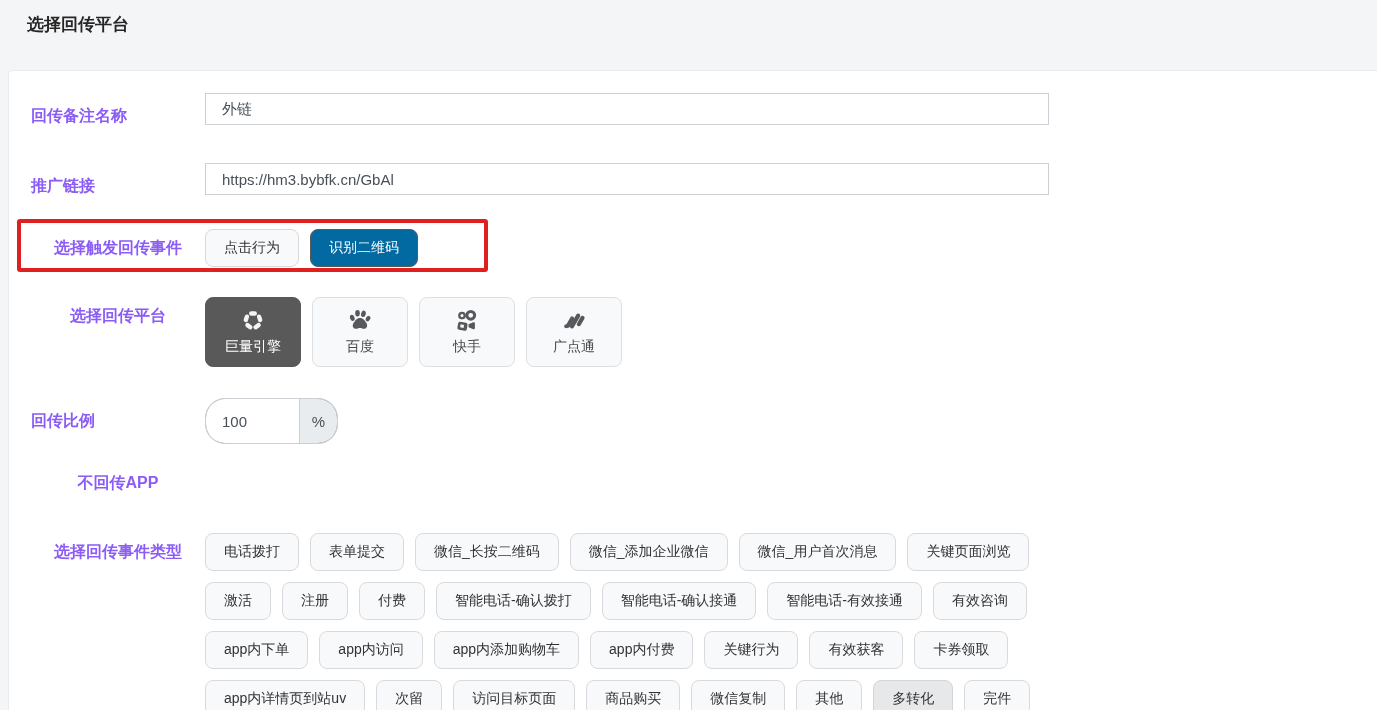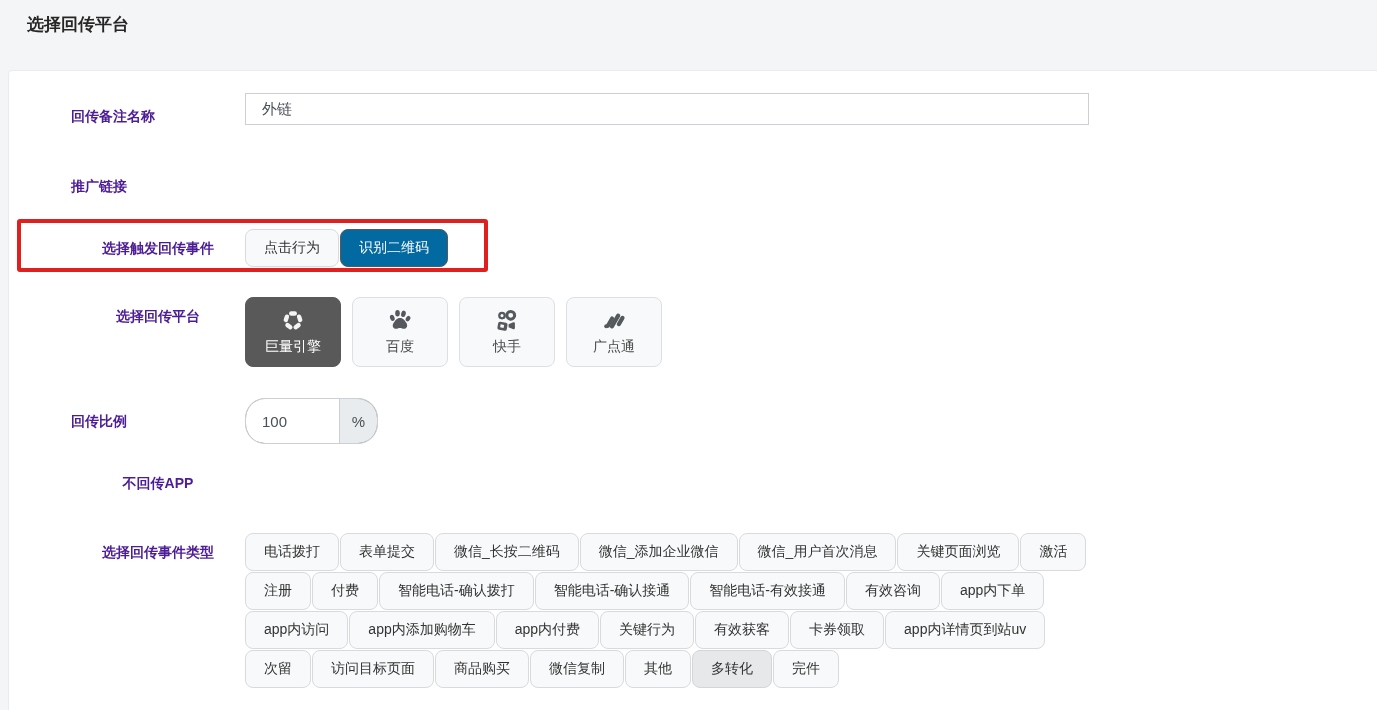--- a/index.html
+++ b/index.html
@@ -13,34 +13,34 @@
   .header { height: 70px; padding: 13px 0 0 27px; }
   .page-title { margin: 0; font-size: 17px; font-weight: bold; color: #262626; }
 
   .card {
     position: absolute; left: 8px; top: 70px; width: 1372px; height: 648px;
     background: #ffffff; border: 1px solid #e9ebee; border-radius: 4px;
     padding: 22px 0 0 22px;
   }
 
   .form-row { display: flex; align-items: flex-start; position: relative; margin-bottom: 24px; }
-  .row-label { width: 174px; flex-shrink: 0; font-size: 14px; font-weight: bold; color: #4c1d95; margin-left: 40px; }
+  .row-label { width: 174px; flex-shrink: 0; font-size: 16px; font-weight: bold; color: #8b5cf6; }
   .lh44 { line-height: 46px; }
   .lh38 { line-height: 38px; text-align: center; }
   .mb20 { margin-bottom: 20px; }
   .mb30 { margin-bottom: 30px; }
   .mb31 { margin-bottom: 31px; }
 
   .text-input {
     width: 844px; height: 32px; border: 1px solid #ccd0d4; border-radius: 0;
     padding: 0 16px; font-size: 15px; color: #495057; background: #fff; outline: none;
     font-family: Liberation Sans, sans-serif;
   }
 
-  .btn-wrap { display: flex; flex-wrap: wrap; gap: 1px; max-width: 860px; }
+  .btn-wrap { display: flex; flex-wrap: wrap; gap: 11px; max-width: 860px; }
   .pill {
     height: 38px; padding: 0 18px; border: 1px solid #d8dade; border-radius: 8px;
     background: #f8f9fa; font-size: 14px; color: #333; cursor: pointer; white-space: nowrap;
     font-family: "Liberation Sans", "DejaVu Sans", sans-serif;
   }
   .pill.selected { background: #0369a1; border-color: #595959; color: #fff; }
   .pill.hover { background: #e6e8ea; border-color: #d3d6d9; }
 
   .red-box {
     position: absolute; left: -14px; top: -10px; width: 471px; height: 53px;
@@ -82,20 +82,21 @@
 
 <div class="card">
 
   <div class="form-row">
     <div class="row-label lh44">回传备注名称</div>
     <input class="text-input" value="外链" style="">
   </div>
 
   <div class="form-row mb20">
     <div class="row-label lh44">推广链接</div>
+    <input class="text-input" value="https://hm3.bybfk.cn/GbAl" style="">
   </div>
 
   <div class="form-row mb30">
     <div class="red-box"></div>
     <div class="row-label lh38">选择触发回传事件</div>
     <div class="btn-wrap">
 
         <button class="pill">点击行为</button>
 
         <button class="pill selected">识别二维码</button>

